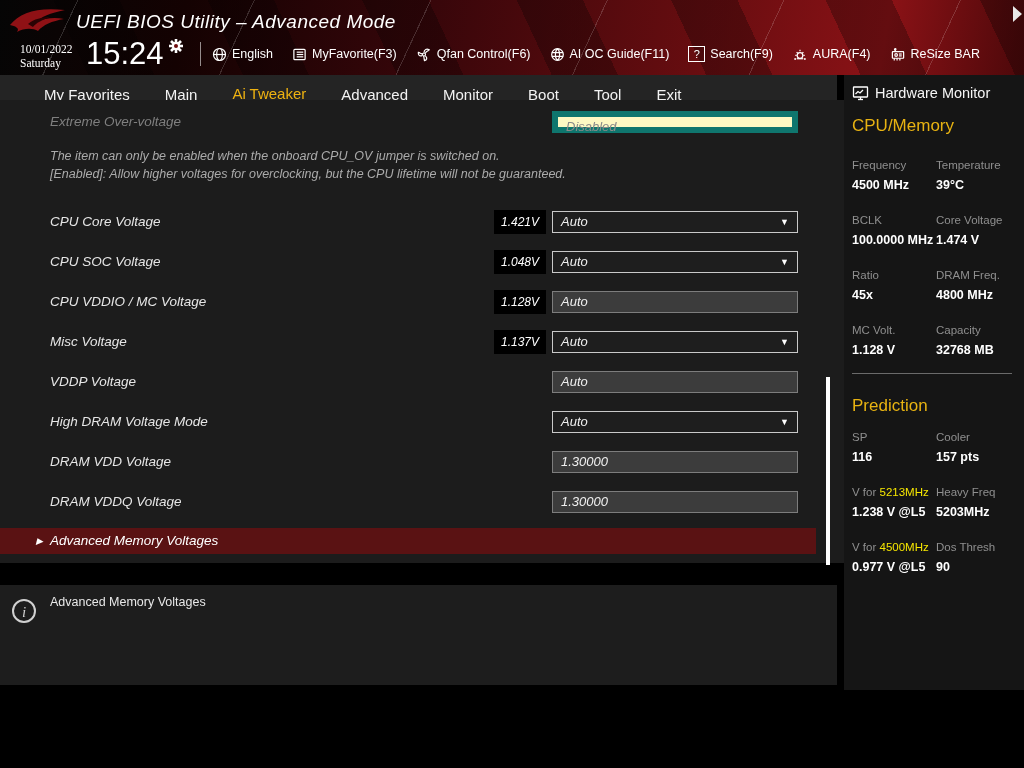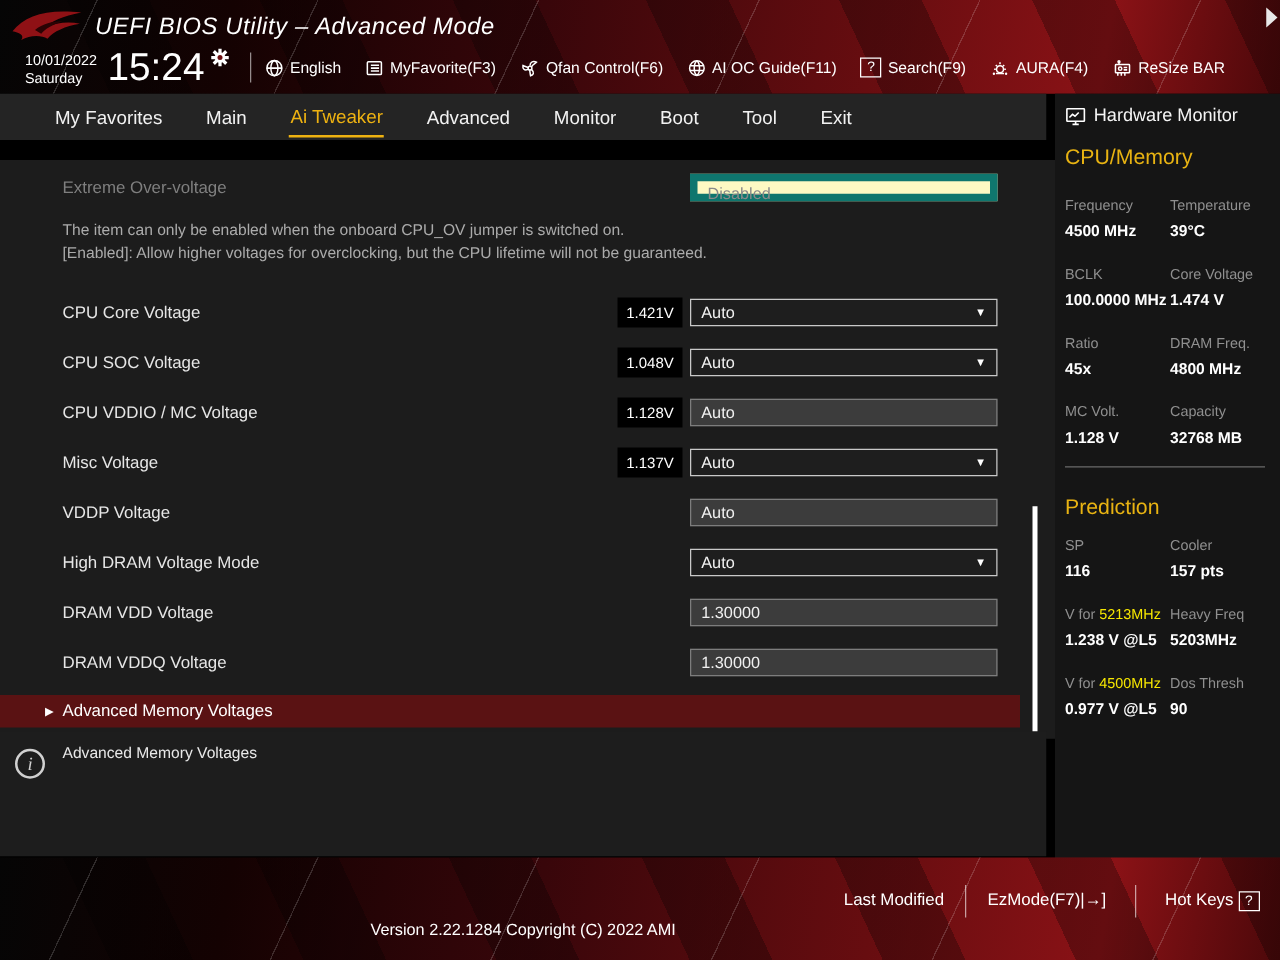--- a/index.html
+++ b/index.html
@@ -12,38 +12,38 @@
   .red-tex {
     background:
       repeating-linear-gradient(115deg, rgba(255,255,255,0) 0 70px, rgba(255,255,255,0.16) 70px 71px, rgba(255,255,255,0) 71px 160px),
       repeating-linear-gradient(65deg, rgba(0,0,0,0) 0 80px, rgba(0,0,0,0.28) 80px 140px),
       linear-gradient(100deg, #050505 0%, #140202 18%, #38060a 42%, #670d10 68%, #8a1216 86%, #4c080a 100%);
   }
   
   #top-band { position:absolute; top:0; left:0; width:1024px; height:75px; }
   #rog-logo { position:absolute; left:8px; top:3px; width:60px; height:36px; }
   #app-title { position:absolute; left:76px; top:11px; font-size:19px; letter-spacing:0.5px; color:#fff;font-style:italic; }
-  #date-block { position:absolute; left:20px; top:42px; font-size:11.5px; line-height:14px; color:#fff; }
+  #date-block { position:absolute; left:20px; top:42px; font-size:11.5px; line-height:14px; color:#fff;font-family:Liberation Serif, serif; }
   #time-block { position:absolute; left:86px; top:36px; font-size:31px; color:#fff; }
   #time-gear  { position:absolute; left:168px; top:38px; width:16px; height:16px; }
   .vsep       { position:absolute; width:1px; background:rgba(255,255,255,0.55); }
   #menu-row   { position:absolute; left:212px; top:46px; display:flex; align-items:center; gap:19px; }
   .menu-item  { display:flex; align-items:center; gap:5px; font-size:12.5px; color:#fff; white-space:nowrap; cursor:pointer; }
   .menu-item svg { display:block; }
   .qbox { display:inline-block; border:1.5px solid #fff; width:17px; height:16px; font-size:11px;
           text-align:center; line-height:14px; color:#fff; }
   #collapse-arrow { position:absolute; right:2px; top:6px; width:0; height:0;
           border-top:8px solid transparent; border-bottom:8px solid transparent; border-left:9px solid #e8e8e8; }
   
   #nav-bar { position:absolute; top:75px; left:0; width:837px; height:37px; background:#242424;
              display:flex; align-items:center; padding-left:43px; gap:33px; }
   .nav-tab { font-size:15px; color:#f2f2f2; padding:8px 1px 6px; cursor:pointer; white-space:nowrap; }
   .nav-tab.active { color:#eeb211; border-bottom:2px solid #eeb211; }
   
-  #main-panel { position:absolute; top:128px; left:0; width:998px; height:463px; background:#1c1c1c; }
+  #main-panel { position:absolute; top:100px; left:0; width:998px; height:463px; background:#1c1c1c;font-style:italic; }
   .row-label { position:absolute; left:50px; font-size:13.5px; color:#e6e6e6; line-height:22px; white-space:nowrap; }
   .dim { color:#7f7f7f; }
   #help-text { position:absolute; left:50px; top:47px; width:548px; font-size:12.5px; line-height:18px;
                color:#ababab; white-space:pre-line; }
   .val-badge { position:absolute; left:494px; width:52px; height:24px; background:#000; color:#fff;
                font-size:12px; text-align:center; line-height:24px; }
   .ctl { position:absolute; left:552px; width:246px; height:22px; font-size:13px; line-height:20px;
          padding:0 8px; color:#f0f0f0; }
   .dropdown { background:#1e1e1e; border:1px solid #c9c9c9; cursor:pointer; }
   .textbox  { background:#3c3c3c; border:1px solid #7d7d7d; }
@@ -319,22 +319,14 @@
     <span class="sb-label sb-col2" style="top:411px;">Heavy Freq</span>
     <span class="sb-value sb-col1" style="top:430px;">1.238 V @L5</span>
     <span class="sb-value sb-col2" style="top:430px;">5203MHz</span>
 
     <span class="sb-label sb-col1" style="top:466px;"><span>V for </span><span class="hl-yellow">4500MHz</span></span>
     <span class="sb-label sb-col2" style="top:466px;">Dos Thresh</span>
     <span class="sb-value sb-col1" style="top:485px;">0.977 V @L5</span>
     <span class="sb-value sb-col2" style="top:485px;text-align:right;">90</span>
   </div>
 
-  <div id="bottom-band" class="red-tex">
-    <span class="foot-item" style="left:675px;">Last Modified</span>
-    <div class="foot-sep" style="left:772px;"></div>
-    <span class="foot-item" style="left:790px;"><span>EzMode(F7)</span><span>|→]</span></span>
-    <div class="foot-sep" style="left:908px;"></div>
-    <span class="foot-item" style="left:932px;"><span>Hot Keys</span> <span class="qbox">?</span></span>
-    <div id="version-line">Version 2.22.1284 Copyright (C) 2022 AMI</div>
-  </div>
 
 </div>
 
 </body></html>

